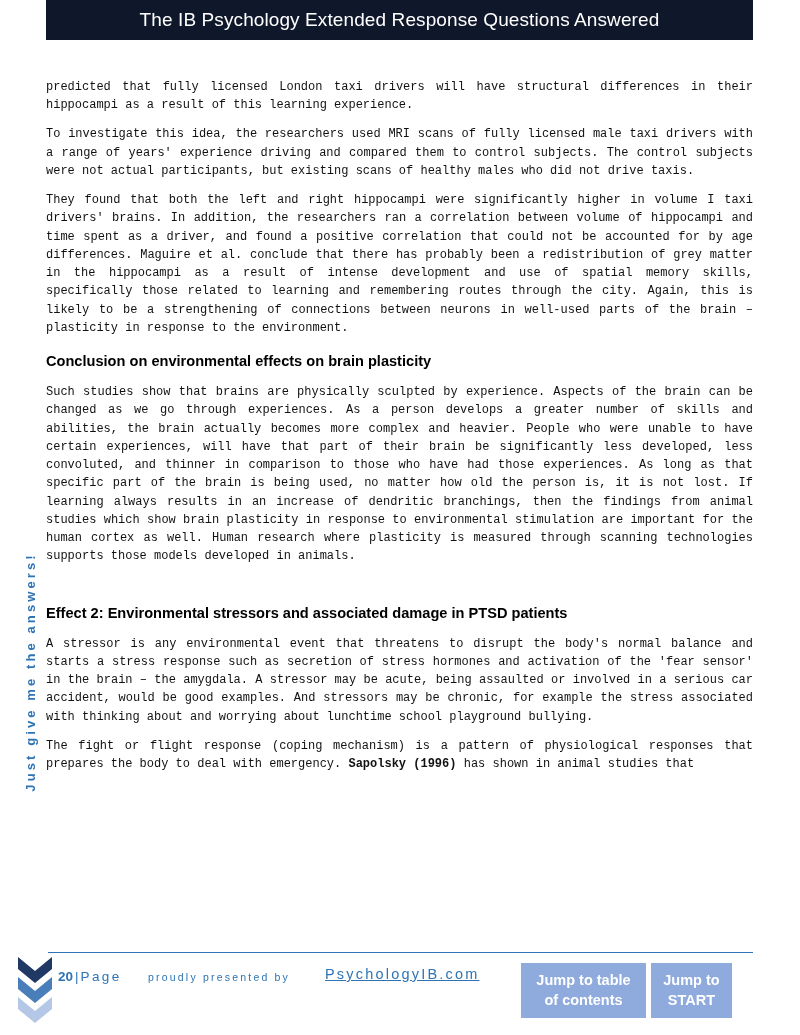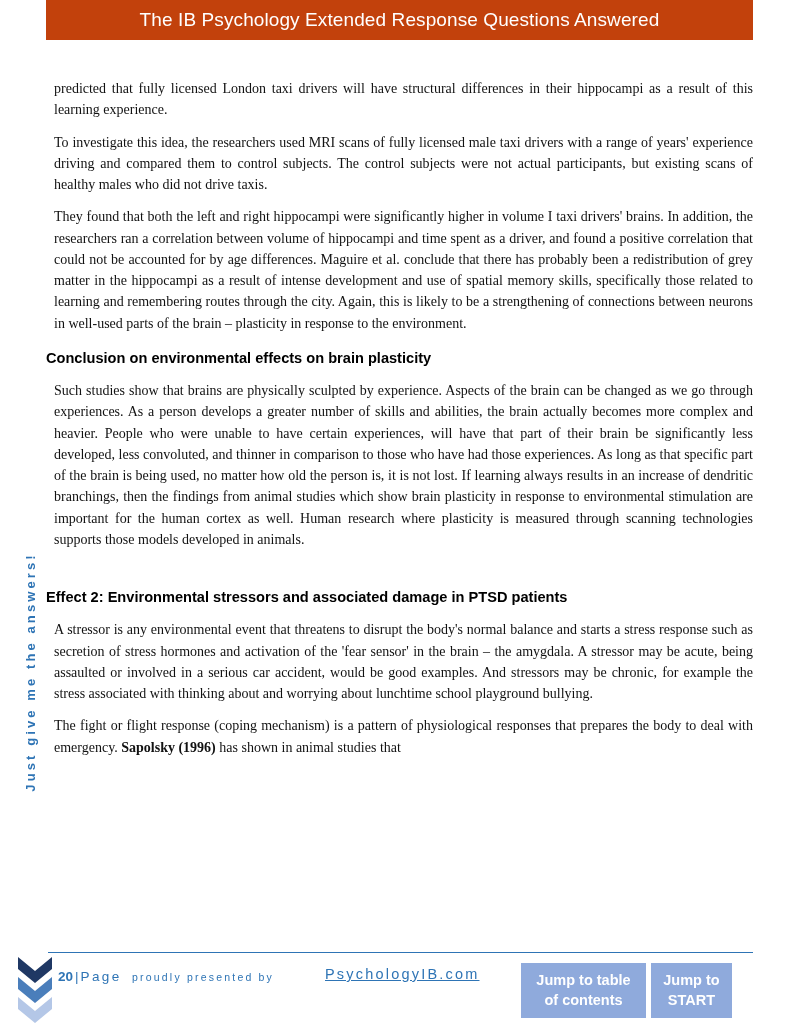--- a/index.html
+++ b/index.html
@@ -17,21 +17,21 @@
     color: #000000;
   }
 
   
   .header-bar {
     position: absolute;
     left: 46px;
     top: 0px;
     width: 707px;
     height: 40px;
-    background: #c2410c;
+    background: #0f172a;
   }
   .header-title {
     width: 100%;
     height: 100%;
     display: flex;
     align-items: center;
     justify-content: center;
     color: #ffffff;
     font-size: 19px;
     font-weight: 400;
@@ -61,27 +61,27 @@
   }
 
   
   .content {
     position: absolute;
     left: 46px;
     top: 78px;
     width: 707px;
   }
   .para {
-    font-size: 14px;
+    font-size: 12px;
     line-height: 1.52;
     text-align: justify;
     text-justify: inter-word;
-    margin: 0 0 11px 8px;
+    margin: 0 0 11px 0;
     color: #111111;
-    font-family: Liberation Serif, serif;
+    font-family: Liberation Mono, monospace;
     hyphens: none;
   }
   .para.last-line-left { text-align-last: left; }
   .heading {
     font-size: 14.6px;
     line-height: 1.52;
     font-weight: 700;
     margin: 13px 0 11px 0;
     color: #000000;
     text-align: left;
@@ -124,21 +124,21 @@
     white-space: nowrap;
     font-family: "Liberation Sans", sans-serif;
     text-align: right;
   }
   .page-label .num { font-weight: 700; letter-spacing: 0px; }
   .page-label .sep { font-weight: 400; padding: 0 2px; }
   .page-label .pg { letter-spacing: 2.4px; }
 
   .proudly {
     position: absolute;
-    left: 132px;
+    left: 148px;
     top: 19px;
     font-size: 10.5px;
     color: #2e74b5;
     letter-spacing: 2.2px;
     white-space: nowrap;
     font-family: "Liberation Sans", sans-serif;
   }
   .site-link {
     position: absolute;
     left: 325px;

